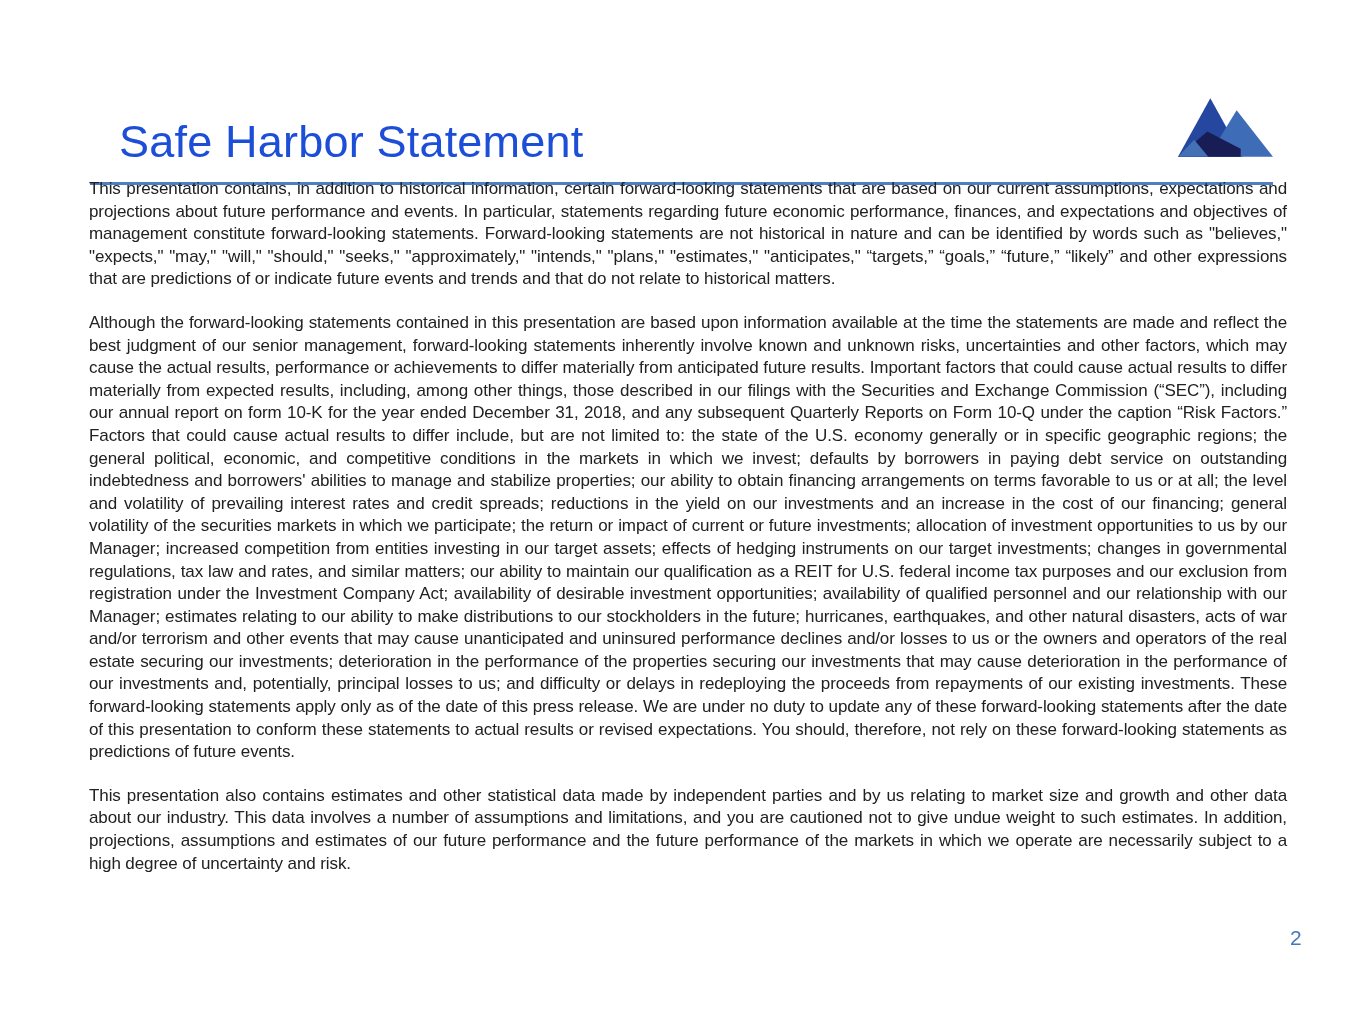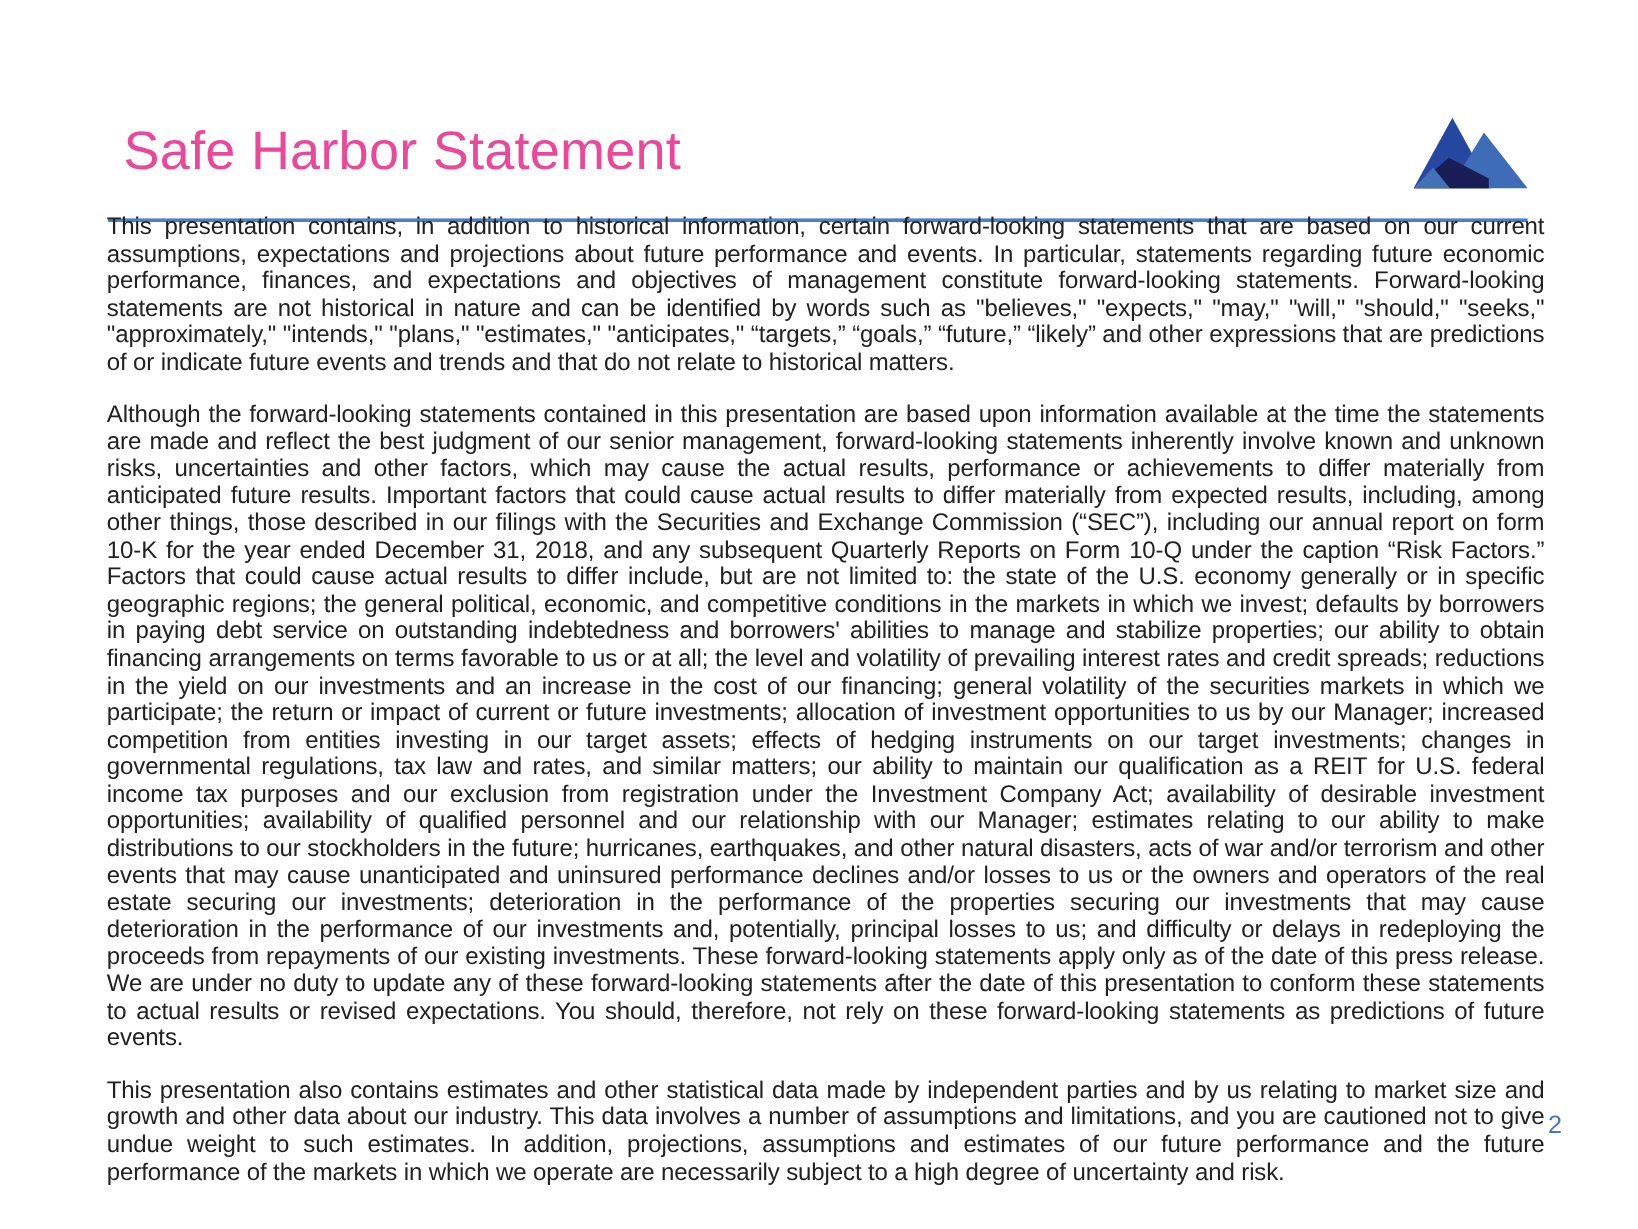--- a/index.html
+++ b/index.html
@@ -12,25 +12,25 @@
     width: 1365px;
     height: 1024px;
     background: #ffffff;
     overflow: hidden;
     font-family: "Liberation Sans", sans-serif;
   }
   .slide-title {
     position: absolute;
     left: 103px;
     top: 100px;
-    margin: 0;
+    margin: 16px;
     font-size: 45px;
     font-weight: 400;
     letter-spacing: 0.2px;
-    color: #ec4899;
+    color: #1d4ed8;
     font-family: "Liberation Sans", sans-serif;
   }
   .logo {
     position: absolute;
     left: 1178px;
     top: 95px;
     width: 95px;
     height: 63px;
   }
   .title-divider {
@@ -40,21 +40,21 @@
     width: 1183px;
     height: 3px;
     background: #4d80c3;
   }
   .content {
     position: absolute;
     left: 89px;
     top: 178px;
     width: 1198px;
     color: #212121;
-    font-size: 20px;
+    font-size: 17px;
     line-height: 22.6px;
     text-align: justify;
     letter-spacing: -0.1px;
   }
   .content p {
     margin: 0 0 21px 0;
   }
   .page-number {
     position: absolute;
     left: 1290px;

